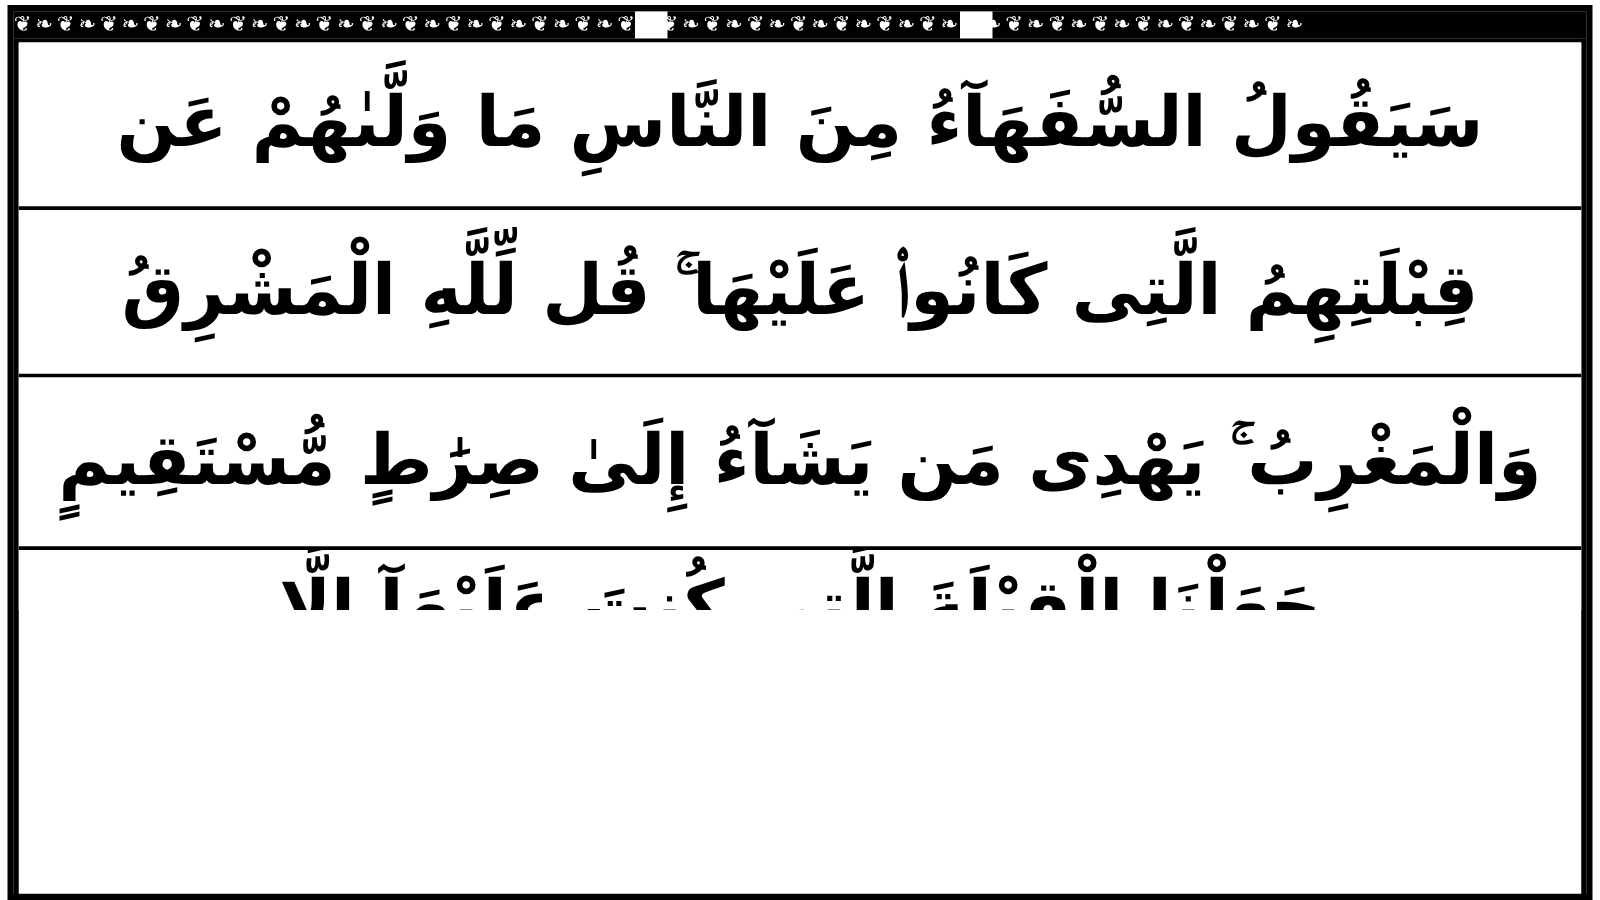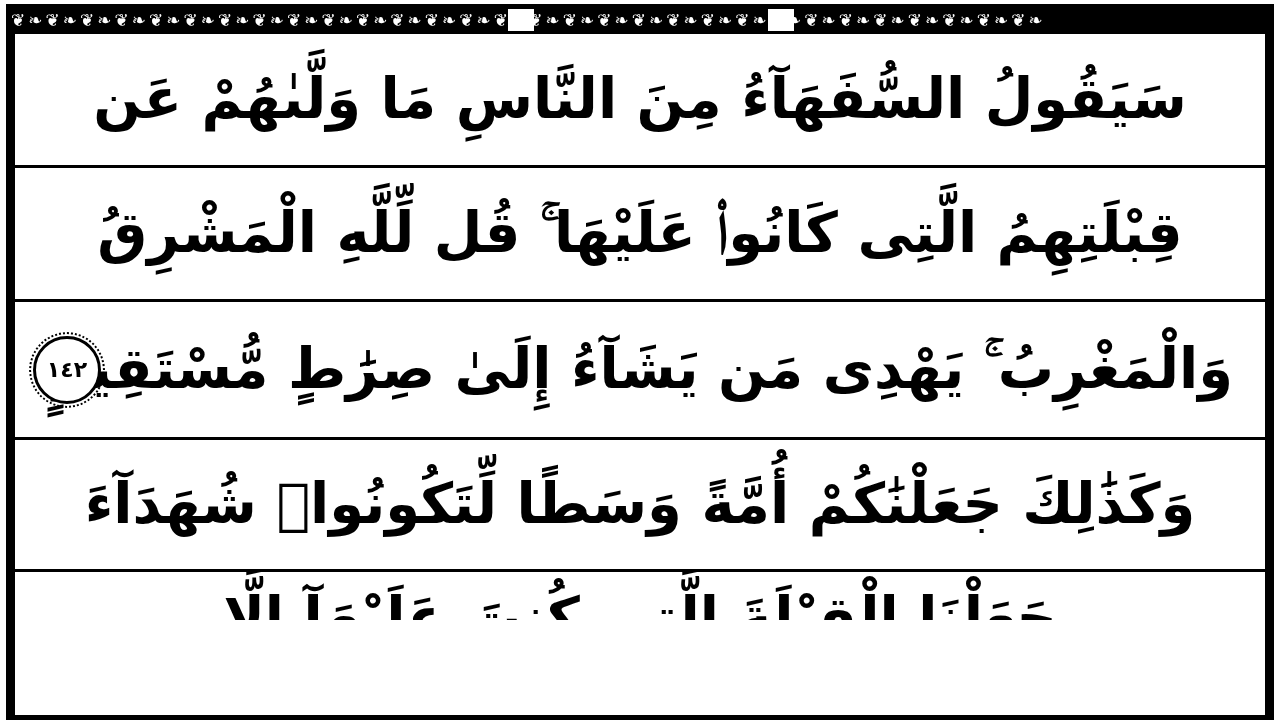--- a/index.html
+++ b/index.html
@@ -185,28 +185,22 @@
     <div class="aya-line line-h1">
       <div class="aya-text">سَيَقُولُ السُّفَهَآءُ مِنَ النَّاسِ مَا وَلَّىٰهُمْ عَن</div>
     </div>
 
     <div class="aya-line line-h2">
       <div class="aya-text">قِبْلَتِهِمُ الَّتِى كَانُوا۟ عَلَيْهَا ۚ قُل لِّلَّهِ الْمَشْرِقُ</div>
     </div>
 
     <div class="aya-line line-h3">
       <div class="aya-text">وَالْمَغْرِبُ ۚ يَهْدِى مَن يَشَآءُ إِلَىٰ صِرَٰطٍ مُّسْتَقِيمٍ</div>
-      <div class="verse-marker">
-        <span class="vnum">١٤٢</span>
-      </div>
-    </div>
-
-    <div class="aya-line line-h4">
-      <div class="aya-text">وَكَذَٰلِكَ جَعَلْنَٰكُمْ أُمَّةً وَسَطًا لِّتَكُونُوا۟ شُهَدَآءَ</div>
-    </div>
+    </div>
+
 
 
     <div class="aya-line line-h6">
       <div class="aya-text clip-bottom">جَعَلْنَا الْقِبْلَةَ الَّتِى كُنتَ عَلَيْهَآ إِلَّا</div>
     </div>
 
   </div>
 </div>
 
 </body></html>

